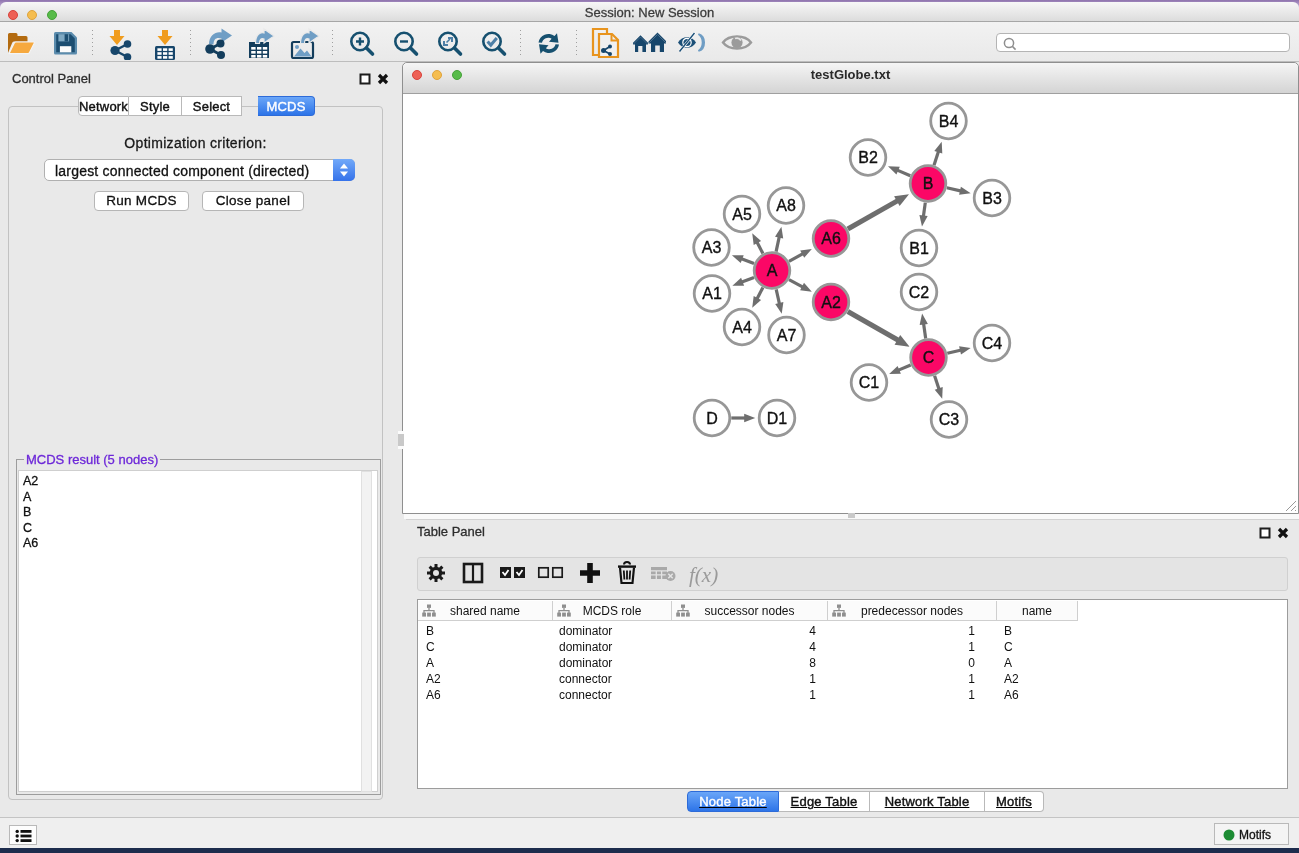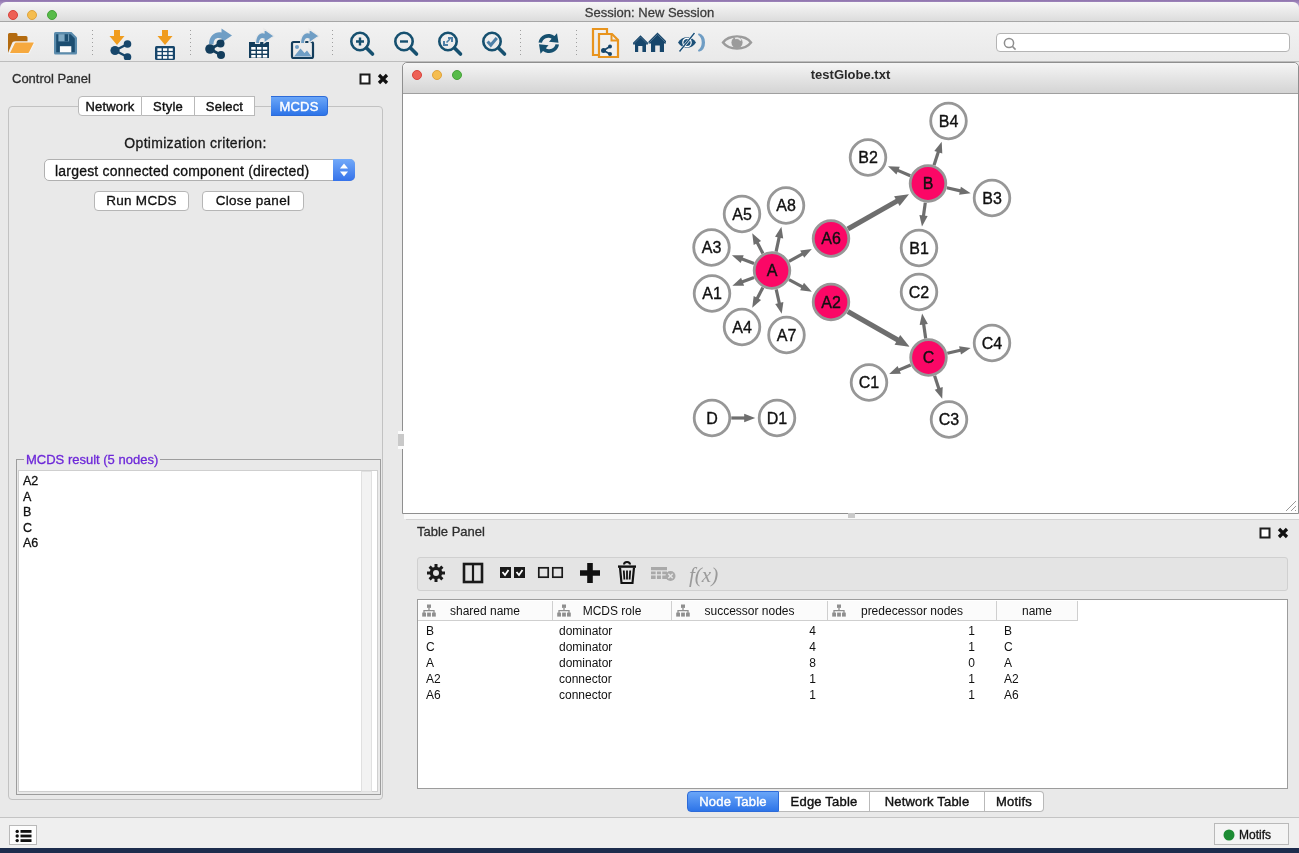--- a/index.html
+++ b/index.html
@@ -68,21 +68,21 @@
   #ttool { position:absolute; left:11px; top:37px; width:871px; height:34px;
       background:#e4e4e4; border:1px solid #d0d0d0; border-radius:3px; }
   #ttable { position:absolute; left:11px; top:79px; width:871px; height:190px;
       background:#fff; border:1px solid #9c9c9c; font-size:12px; color:#111; }
   .th { position:absolute; top:1px; height:20px; background:#fbfbfb;
       border-right:1px solid #cfcfcf; border-bottom:1px solid #cfcfcf;
       text-align:center; line-height:20px; }
   .cell { position:absolute; height:16px; line-height:16px; }
   .num { text-align:right; }
   
-  #btabs { position:absolute; left:265px; top:271px; display:flex; height:21px; font-size:13px; }
+  #btabs { position:absolute; left:265px; top:271px; display:flex; height:21px; font-size:13px;text-decoration:underline; }
   
   #statusbar { left:0; top:817px; width:1299px; height:31px; background:#efefef;
       border-top:1px solid #c4c4c4; }
   #sb-btn { position:absolute; left:9px; top:7px; width:28px; height:20px; background:#fdfdfd;
       border:1px solid #b9b9b9; }
   #memchip { position:absolute; right:10px; top:5px; width:75px; height:22px; background:#f4f4f4;
       border:1px solid #b9b9b9; font-size:12px; color:#111; }
   #darkstrip { left:0; top:848px; width:1299px; height:5px; background:#1d2c4d; }
   .divsq { background:#d9d9d9; border:1px solid #aeaeae; }
 </style>
@@ -245,21 +245,21 @@
   </div>
 </div>
 
 <div id="cpanel" class="abs">
   <div class="phead abs" style="left:12px;top:8px">Control Panel</div>
   <svg class="abs" style="left:359px;top:10px" width="30" height="12">
     <rect x="1.5" y="1.5" width="9" height="9" fill="#fff" stroke="#1d1d1d" stroke-width="2"></rect>
     <path d="M20,2 l8,8 M28,2 l-8,8" stroke="#111" stroke-width="3.2"></path>
   </svg>
   <div class="tabs" style="left:78px;top:33px">
-    <div class="tab" style="width:64px">Network</div>
+    <div class="tab" style="width:51px">Network</div>
     <div class="tab" style="width:53px">Style</div>
     <div class="tab" style="width:60px">Select</div>
     <div class="tab sel" style="width:57px">MCDS</div>
   </div>
   <div id="cpbox" class="abs">
     <div id="optlabel" class="abs">Optimization criterion:</div>
     <div id="dropdown" class="abs">
       <div class="txt">largest connected component (directed)</div>
       <div class="step">
         <svg width="22" height="22">

